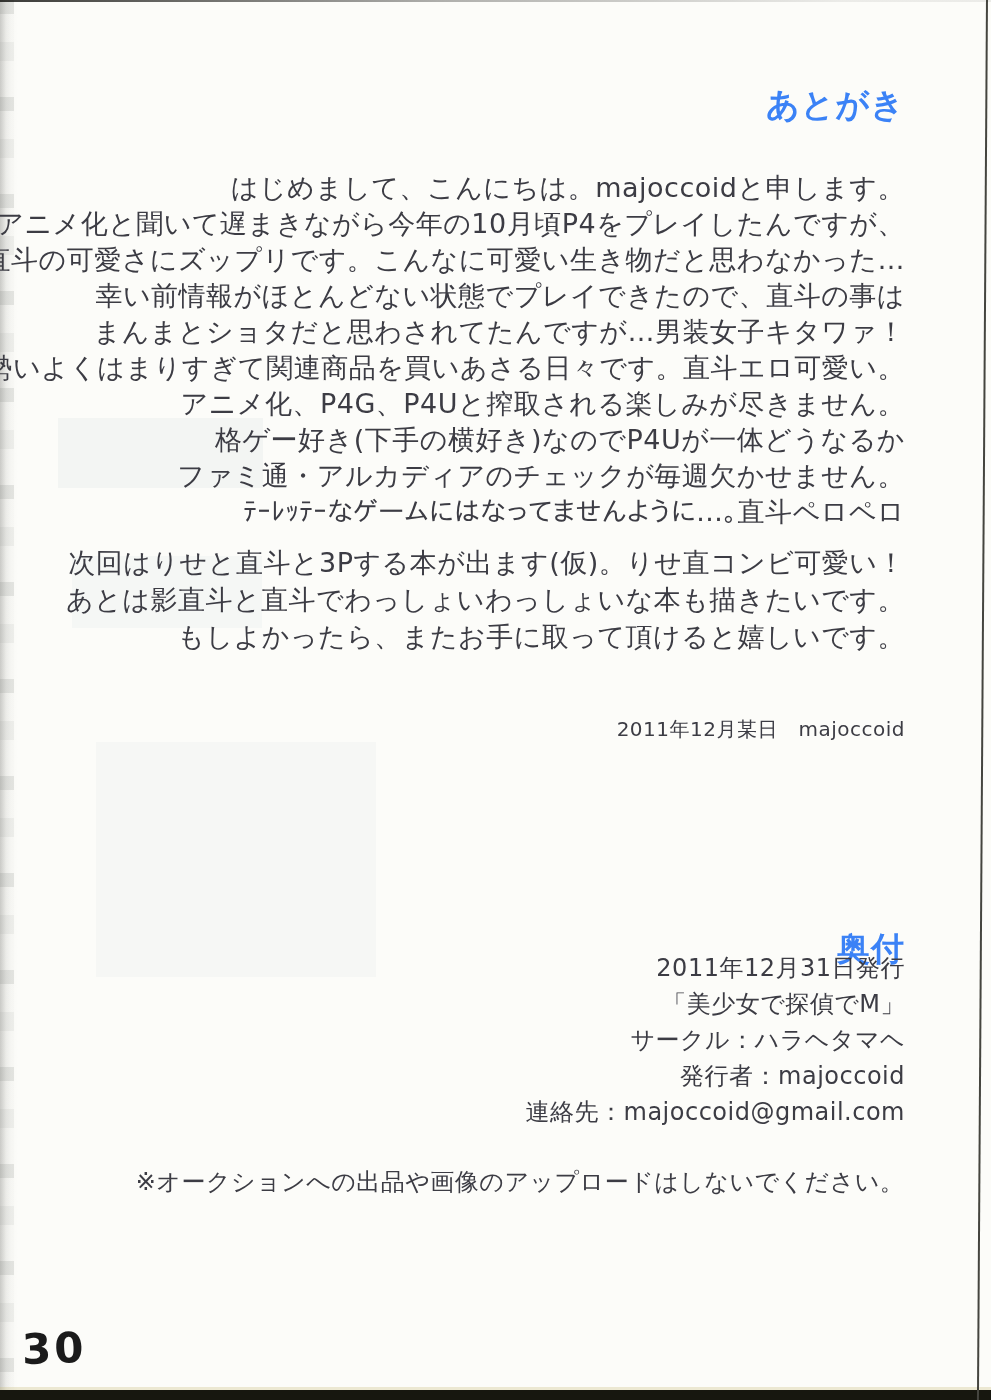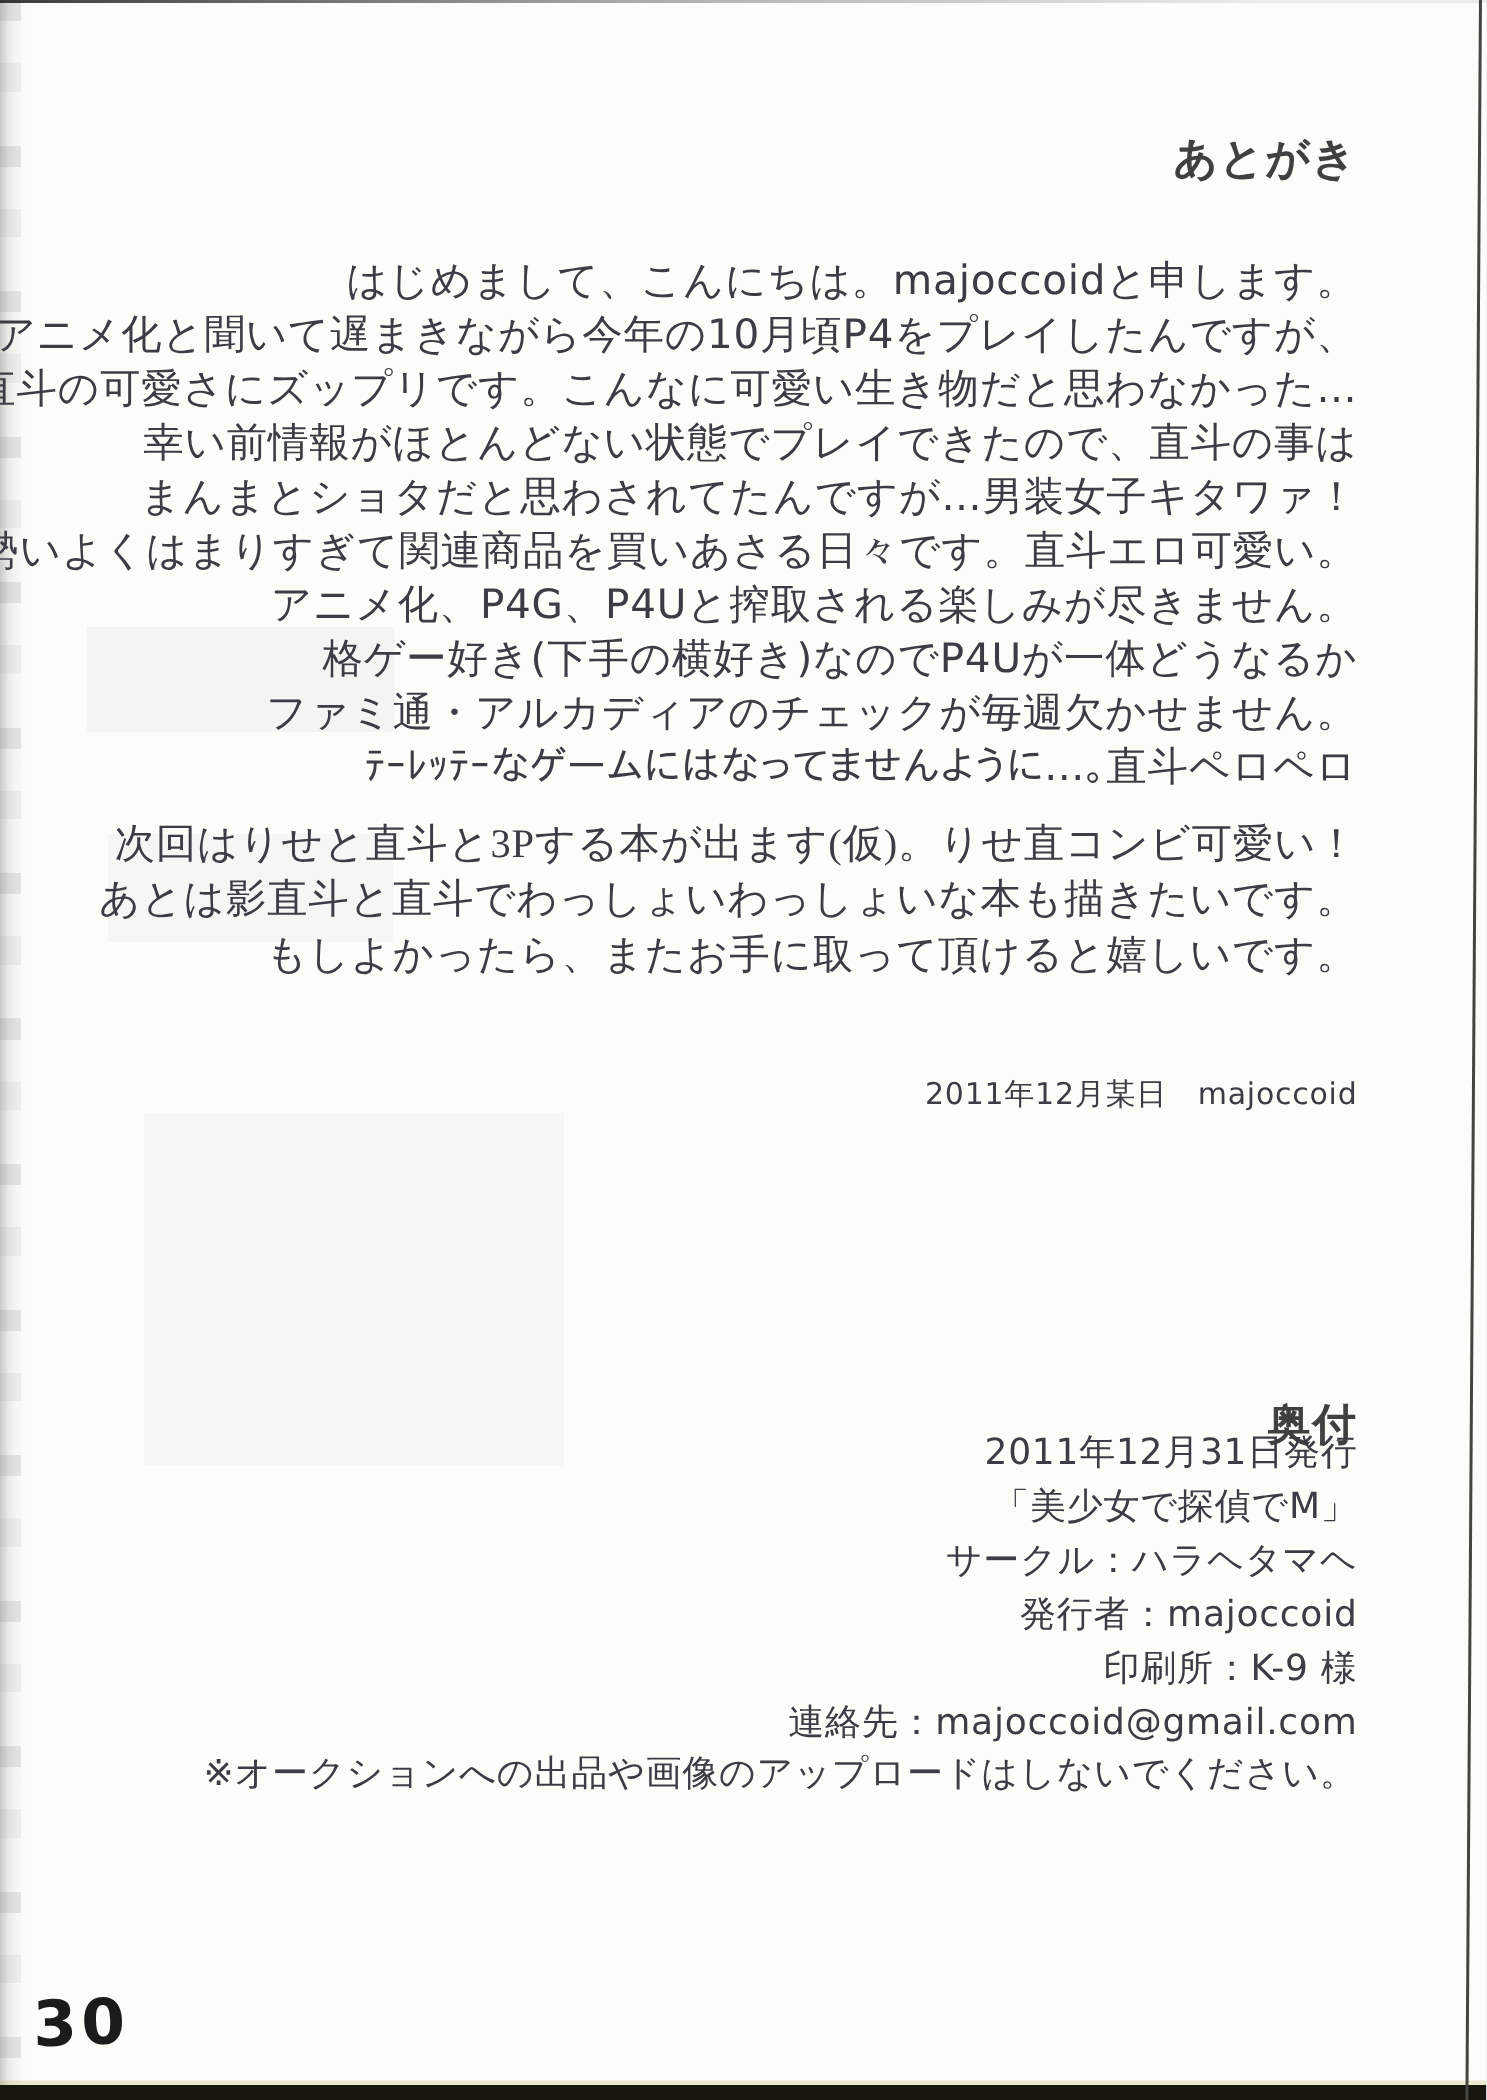--- a/index.html
+++ b/index.html
@@ -59,33 +59,33 @@
   .bleed-3 { left: 96px;  top: 742px; width: 280px; height: 235px; background: rgba(175,188,196,0.07); }
   
   .right-block {
     position: absolute;
     right: 86px;
     text-align: right;
     white-space: nowrap;
   }
   .section-title {
     font-weight: bold;
-    font-size: 29px;
+    font-size: 33px;
     line-height: 34px;
-    color: #404040;
+    color: #3b82f6;
     letter-spacing: 1px;
   }
   .afterword-title { top: 88px; }
   .body-text {
     font-size: 27px;
     letter-spacing: 0.5px;
   }
   .para-1 { top: 170px; }
   .para-1 .line { line-height: 36px; }
-  .para-2 { top: 544px; font-family: Liberation Serif, serif; }
+  .para-2 { top: 544px; }
   .para-2 .line { line-height: 37px; }
   .signoff { top: 716px; font-size: 20px; }
   .colophon-title { top: 932px; }
   .colophon-block { top: 950px; font-size: 24px; }
   .colophon-block .line { line-height: 36px; }
   .notice-line {
     position: absolute;
     left: 95px;
     width: 850px;
     top: 1166px;
@@ -140,21 +140,20 @@
 
   <div class="right-block body-text signoff">2011年12月某日　majoccoid</div>
 
   <div class="right-block section-title colophon-title">奥付</div>
 
   <div class="right-block body-text colophon-block">
     <div class="line">2011年12月31日発行</div>
     <div class="line">「美少女で探偵でM」</div>
     <div class="line">サークル：ハラヘタマヘ</div>
     <div class="line">発行者：majoccoid</div>
-    <div class="line">印刷所：K-9 様</div>
     <div class="line">連絡先：majoccoid@gmail.com</div>
   </div>
 
   <div class="notice-line">※オークションへの出品や画像のアップロードはしないでください。</div>
 
   <div class="page-number">30</div>
 
   <div class="bottom-tint"></div>
   <div class="bottom-bar"></div>
   <div class="right-edge"></div>

